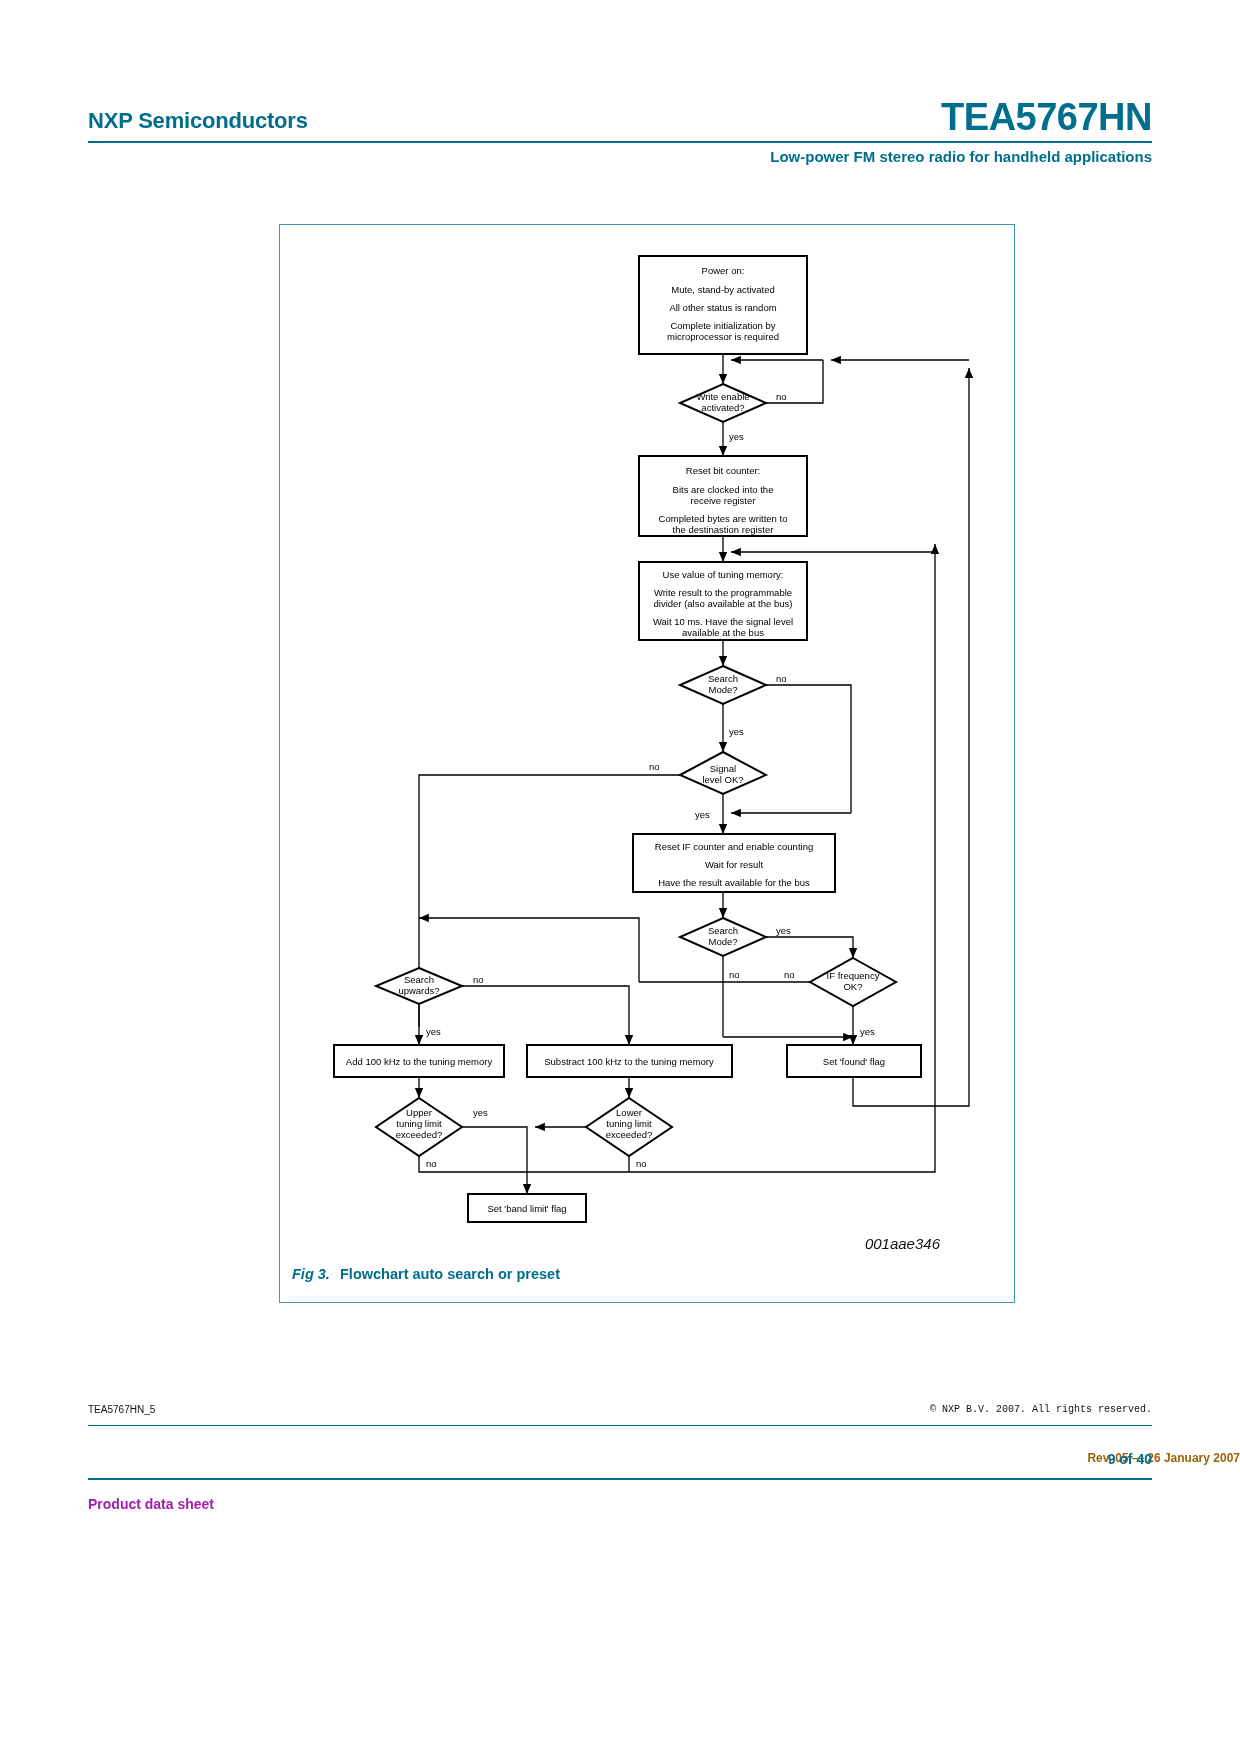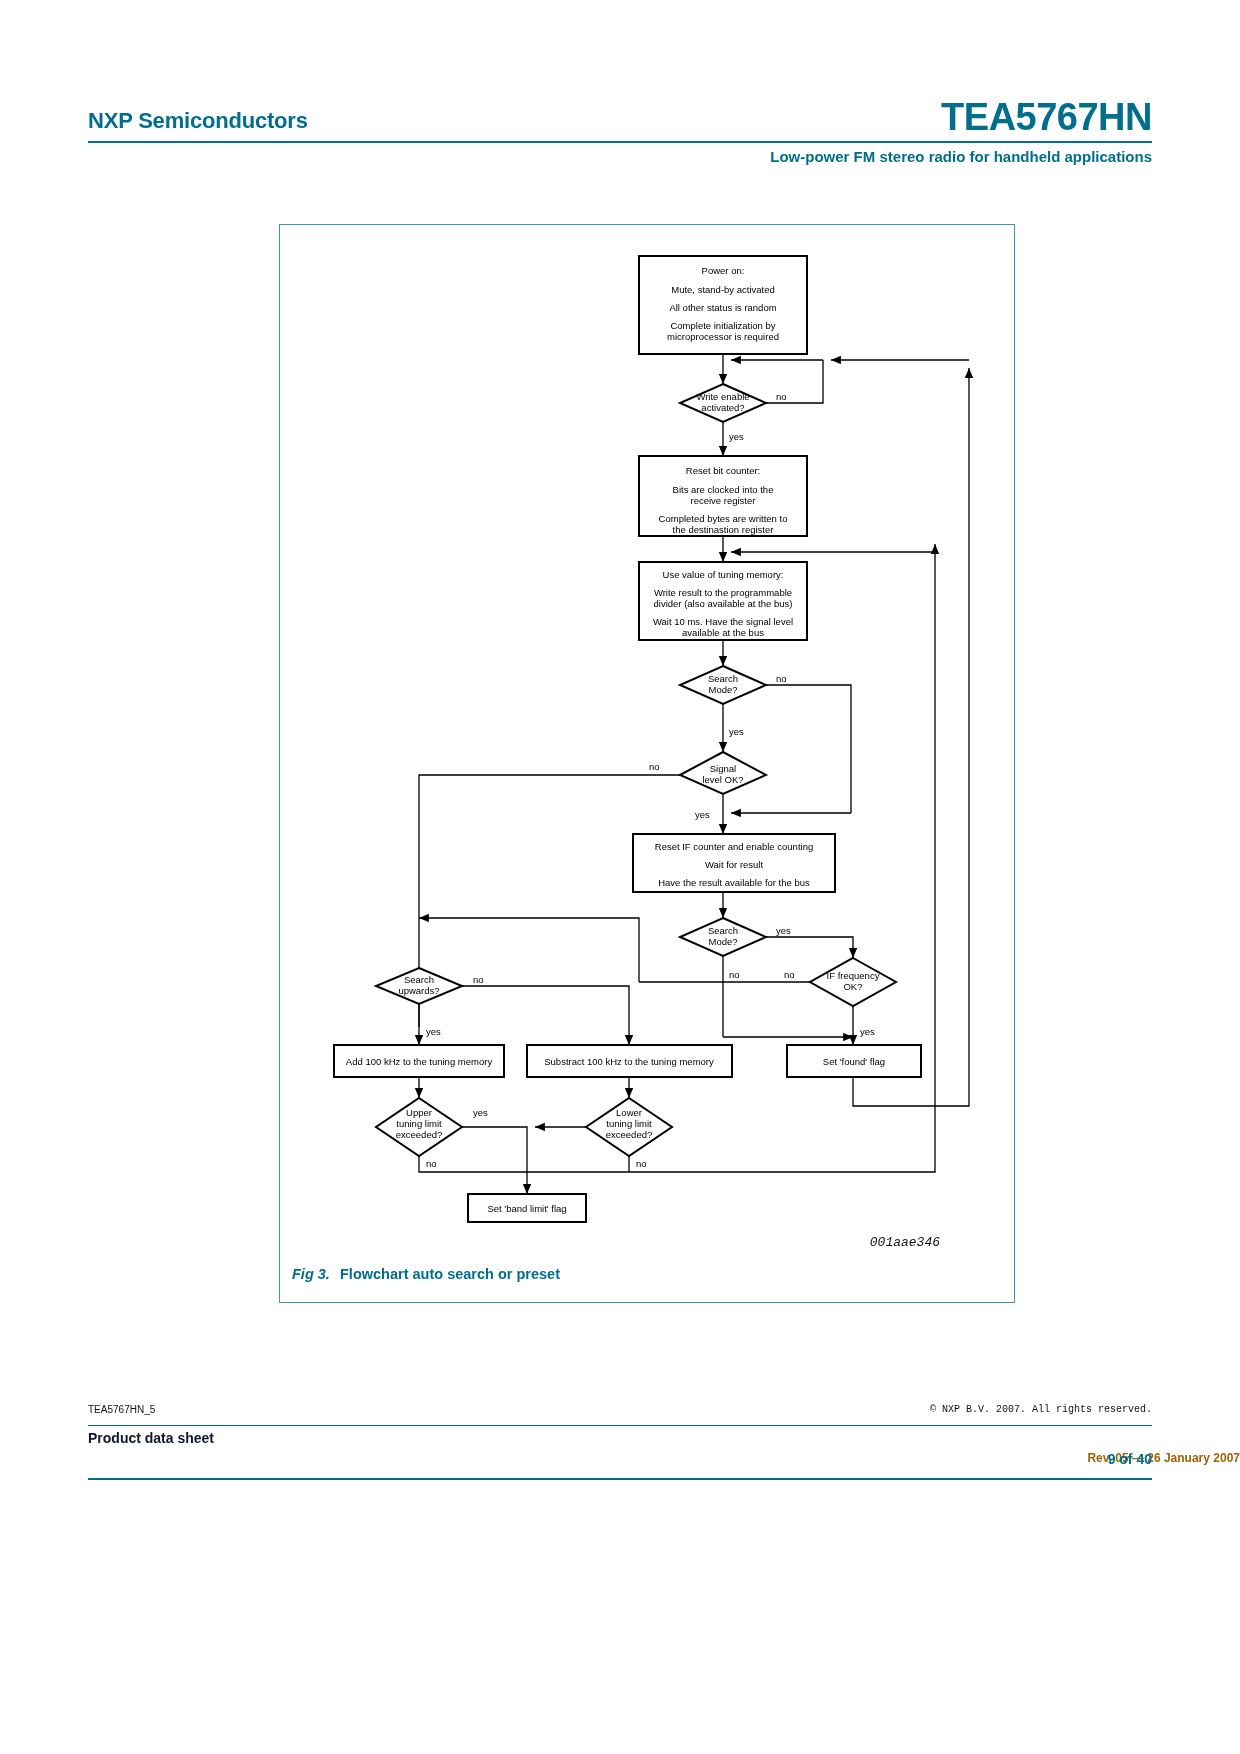--- a/index.html
+++ b/index.html
@@ -34,35 +34,35 @@
     position:absolute;left:279px;top:224px;width:736px;height:1079px;
     border:1px solid #3e93ae;box-sizing:border-box;background:#fff;
   }
   .fig-caption{
     position:absolute;left:292px;top:1266px;
     font-size:14.5px;font-weight:bold;color:#006e8c;
   }
   .fig-caption .num{display:inline-block;width:48px;font-style:italic;}
   .fig-id{
     position:absolute;right:300px;top:1235px;
-    font-size:13px;font-style:italic;color:#111;font-family:Liberation Mono, monospace;
+    font-size:15px;font-style:italic;color:#111;
   }
 
   
   #flow{position:absolute;left:279px;top:232px;width:736px;height:1176px;}
   #flow svg{display:block;}
 
   .nodetext{font-family:"Liberation Sans",sans-serif;fill:#000;}
 
   
   .ft-rule{position:absolute;left:88px;right:88px;top:1425px;height:1px;background:#006e8c;}
   .ft-rule2{position:absolute;left:88px;right:88px;top:1478px;height:2px;background:#006e8c;}
   .ft-left{position:absolute;left:88px;top:1404px;font-size:10px;color:#111;}
   .ft-right{position:absolute;right:88px;top:1404px;font-size:10px;color:#111;text-align:right;font-family:Liberation Mono, monospace;}
-  .ft-b-left{position:absolute;left:88px;top:1430px;font-size:14px;font-weight:bold;color:#0f172a;}
+  .ft-b-left{position:absolute;left:88px;top:1496px;font-size:14px;font-weight:bold;color:#a21caf;}
   .ft-b-mid{position:absolute;left:0;right:0;top:1451px;font-size:12px;font-weight:bold;color:#a16207;text-align:right;}
   .ft-b-right{position:absolute;right:88px;top:1451px;font-size:14px;font-weight:bold;color:#006e8c;text-align:right;}
 </style>
 </head>
 <body>
 
 <div class="page">
 
   <div class="hdr-left">NXP Semiconductors</div>
   <div class="hdr-right">TEA5767HN</div>

